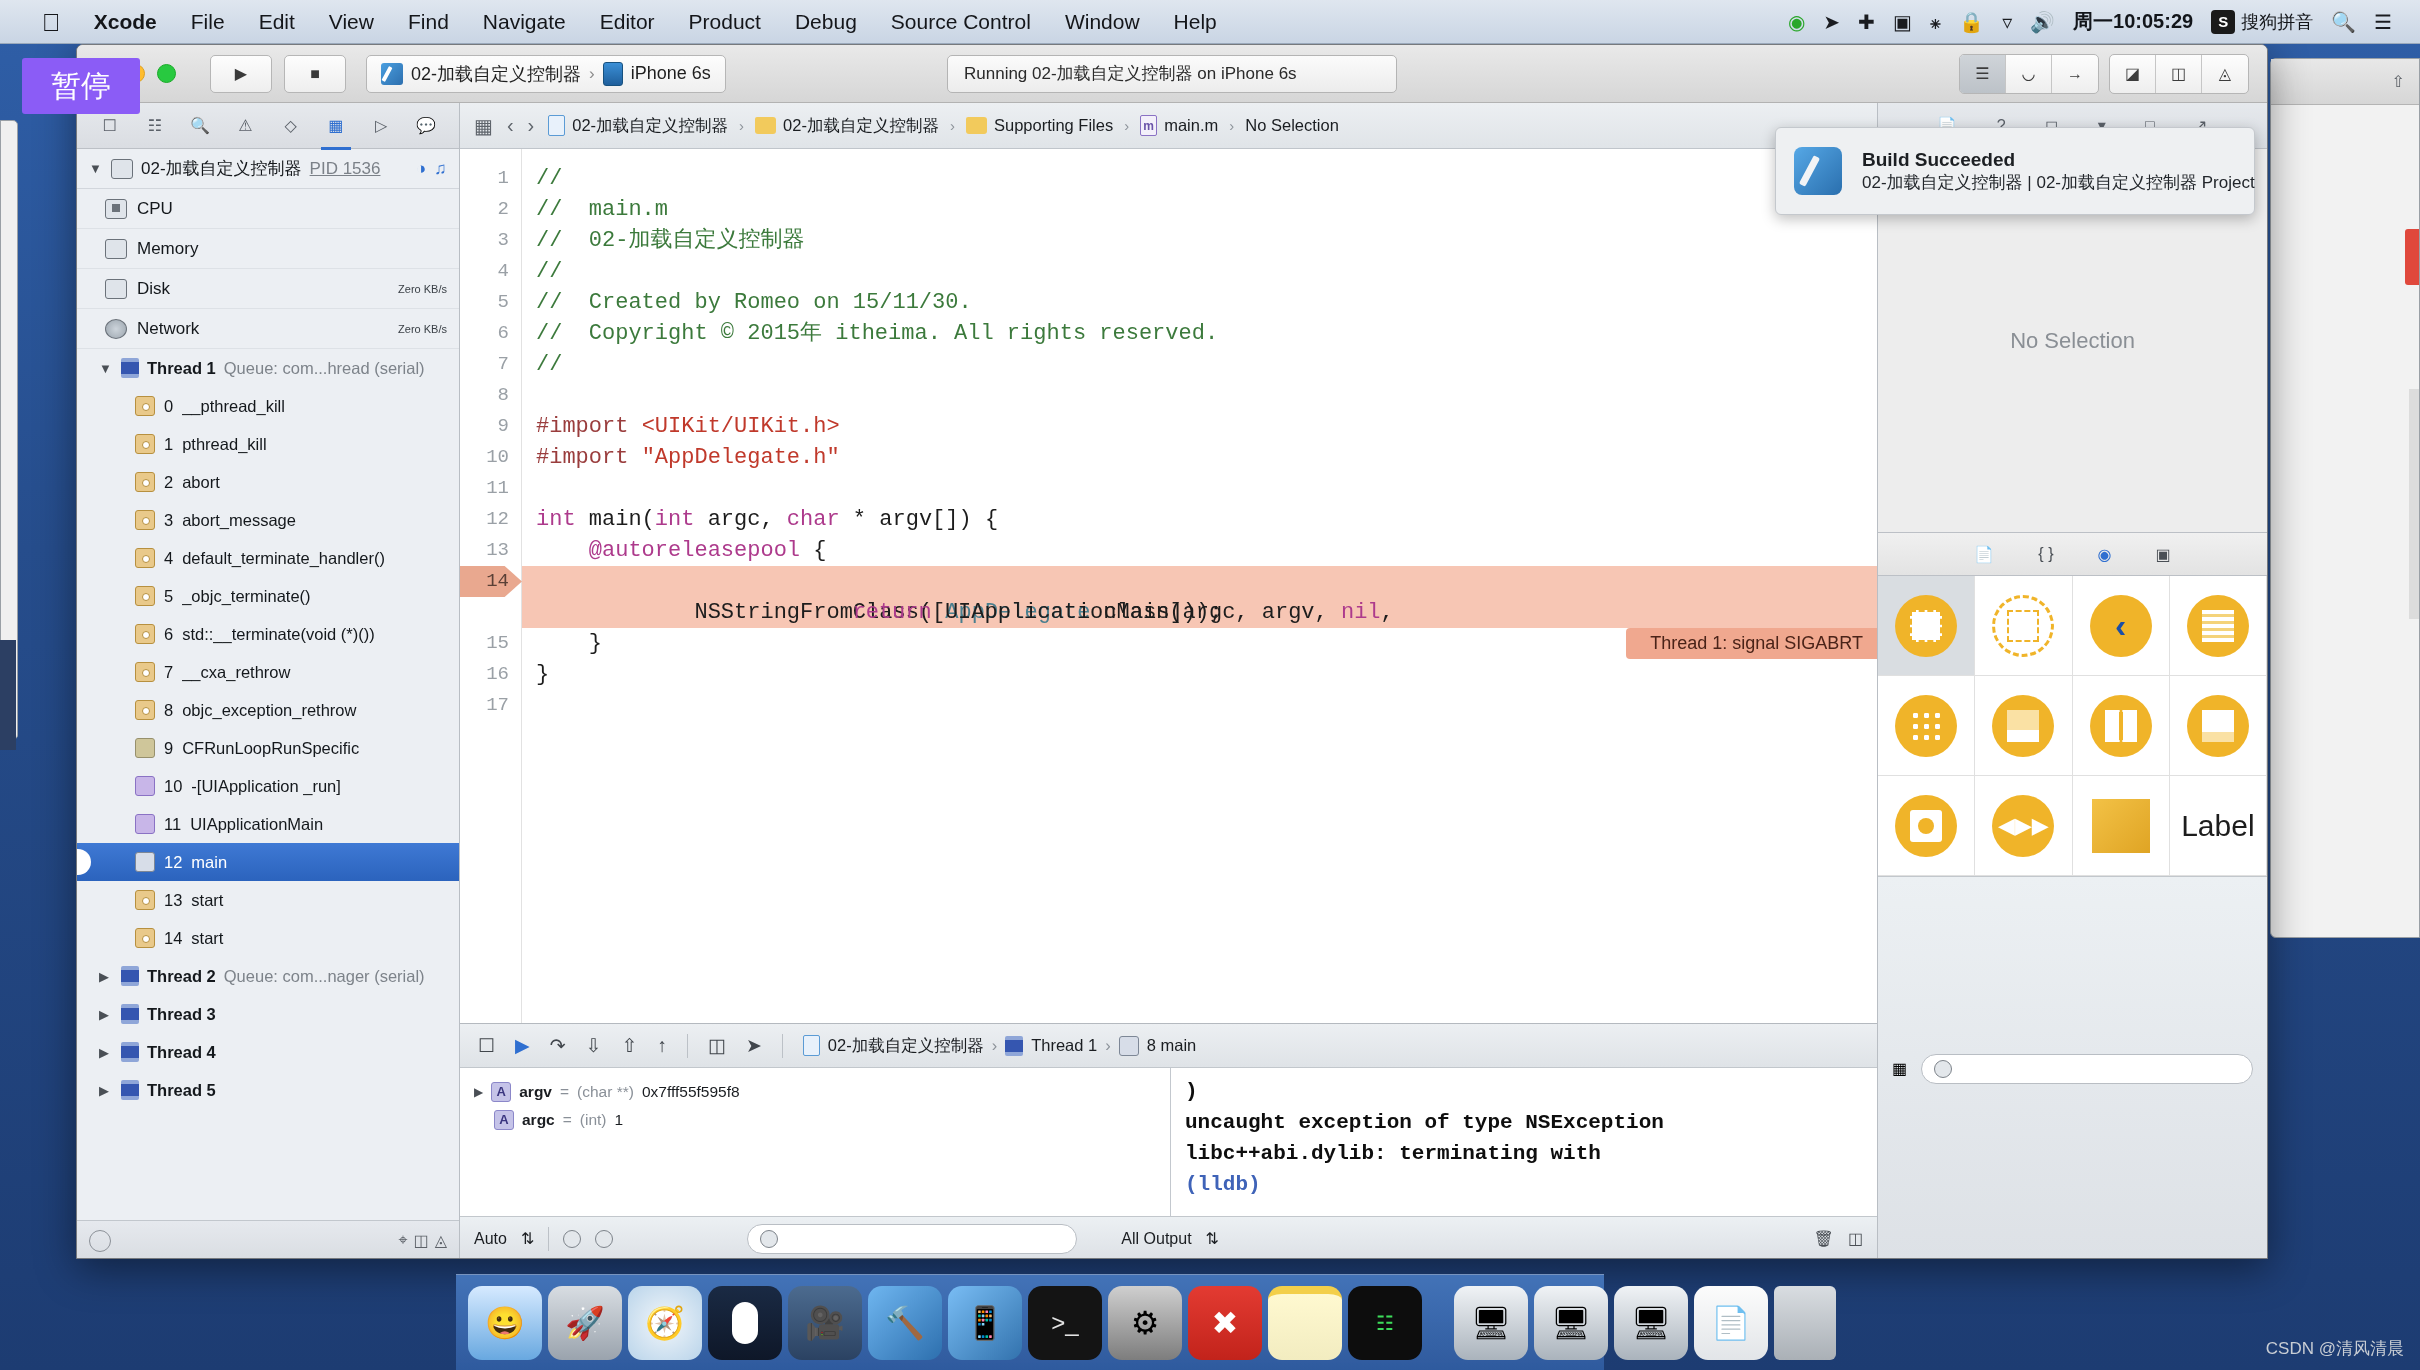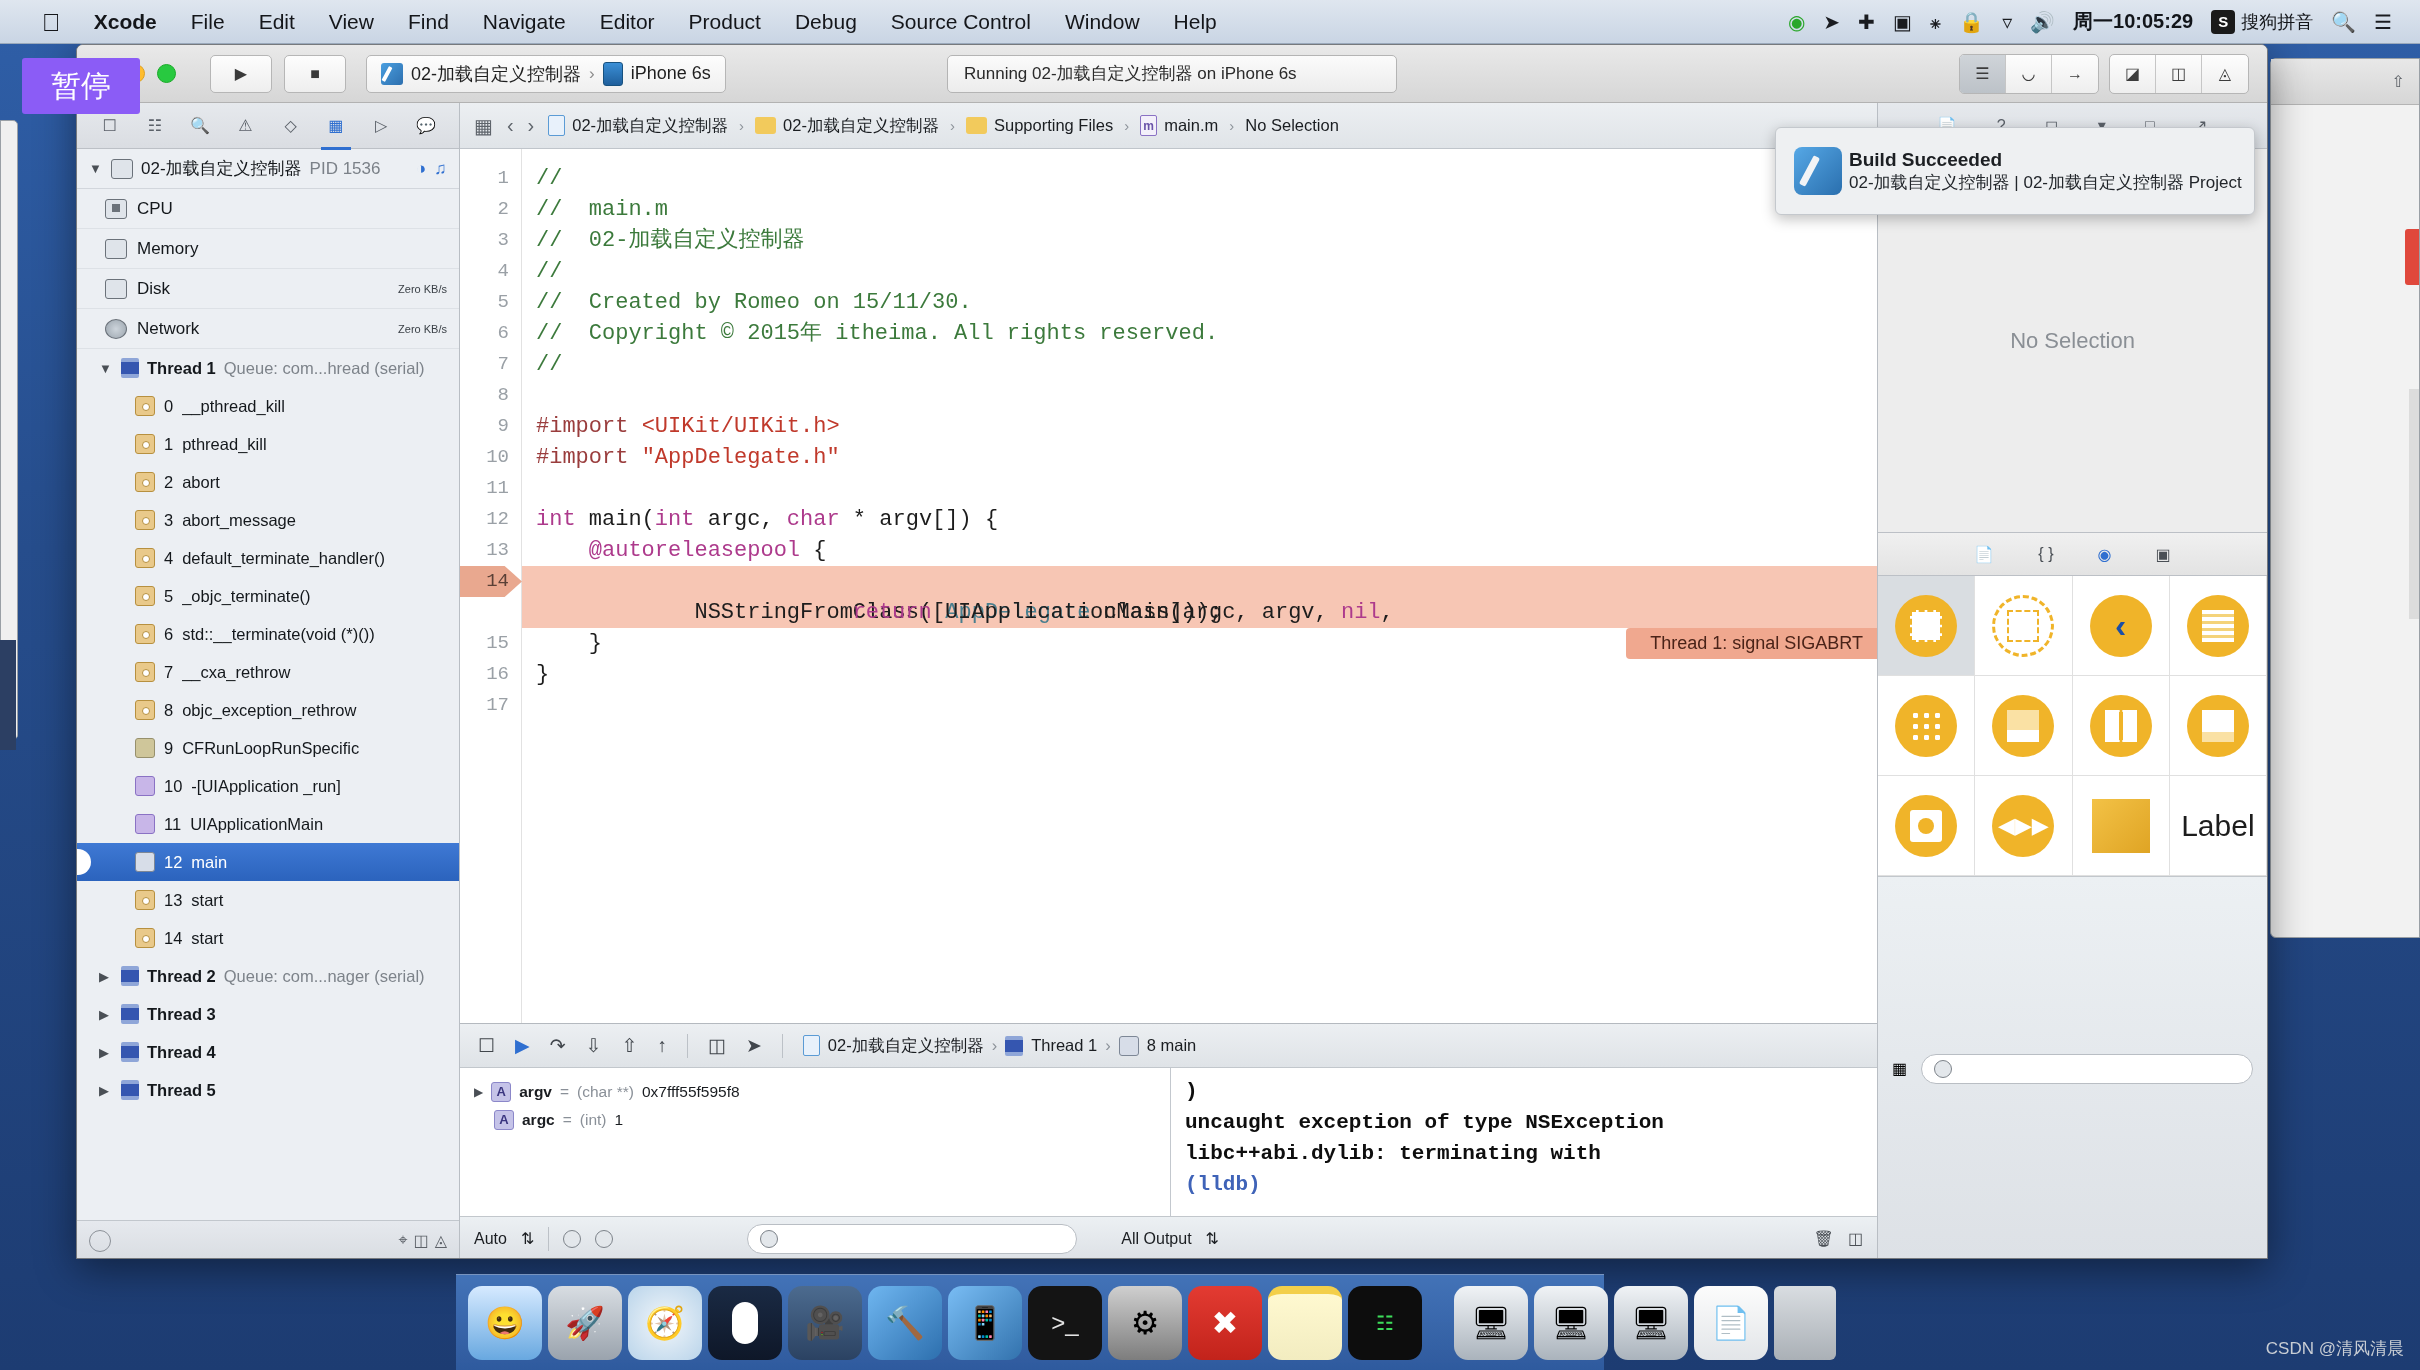--- a/index.html
+++ b/index.html
@@ -134,21 +134,21 @@
   .nav-tab { color:#5a6068; display:flex; align-items:center; justify-content:center;
     width: 34px; height: 34px; }
   .nav-tab.active { color:#2f6fd0; position: relative;}
   .nav-tab.active::after{
     content:""; position:absolute; bottom:-7px; left:2px; right:2px; height:3px; background:#2f6fd0;
   }
   .proc-row {
     height: 40px; display:flex; align-items:center; gap:8px; padding: 0 12px;
     font-size: 17px; color:#15181c; border-bottom:1px solid #d2d6dc;
   }
-  .proc-row .pid { color:#7b8188; }
+  .proc-row .pid { color:#7b8188;text-decoration:underline; }
   .disc { font-size: 13px; color:#4a4f55; width:14px; }
   .gauge-row {
     height: 40px; display:flex; align-items:center; padding: 0 12px 0 28px;
     font-size: 17px; color:#14181c; gap:10px; border-bottom:1px solid #dde1e6;
   }
   .gauge-row .val { margin-left:auto; color:#3a4046; font-size:11px;}
   .gico { width:22px; height:20px; border:1.5px solid #6b727a; border-radius:3px;
     background:#dfe4ea; display:inline-block; flex:none;}
   .gico.cpu::after{content:"";display:block;width:8px;height:8px;margin:4px auto;background:#6b727a;}
   .gico.net{border-radius:50%; background:radial-gradient(circle,#cdd4db,#9aa4ad);}
@@ -309,21 +309,21 @@
   .tooltip{
     position:absolute; left:22px; top:58px; width:118px; height:56px;
     background:#8b5cf6; color:#fff; font-size:30px;
     display:flex;align-items:center;justify-content:center;
     border-radius:3px; z-index:80;
   }
   
   .notif{
     position:absolute; right:12px; top:82px; width:480px; height:88px;
     background:#eef0f2; border:1px solid #c4c8cd; border-radius:6px;
-    display:flex; align-items:center; gap:7px; padding:0 18px;
+    display:flex; align-items:center; gap:20px; padding:0 18px;
     box-shadow:0 4px 14px rgba(0,0,0,.25); z-index:90;
   }
   .notif .nicon{width:48px;height:48px;border-radius:8px;flex:none;
     background:linear-gradient(135deg,#56a8e6,#2a6fae);position:relative;}
   .notif .nicon::after{content:"";position:absolute;left:12px;top:8px;width:7px;height:32px;
     background:#f2f4f6;transform:rotate(28deg);border-radius:2px;}
   .notif .nt{font-size:19px;font-weight:bold;color:#1c1f23;}
   .notif .ns{font-size:17px;color:#22262b;white-space:nowrap;}
 
   

